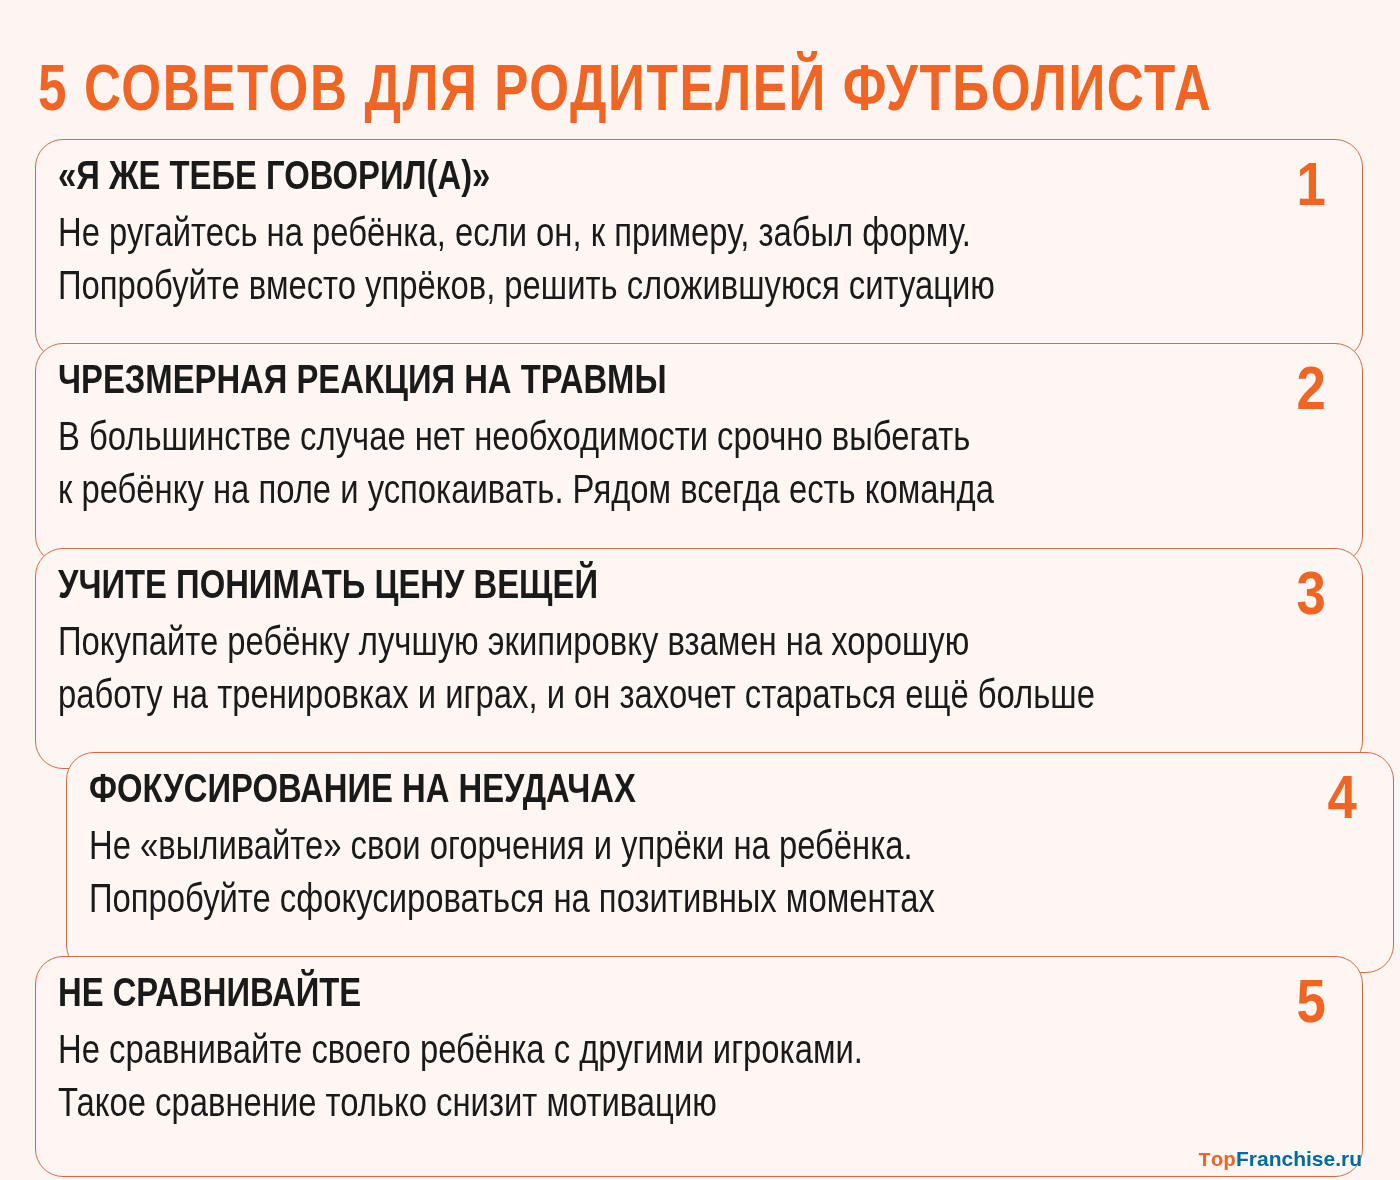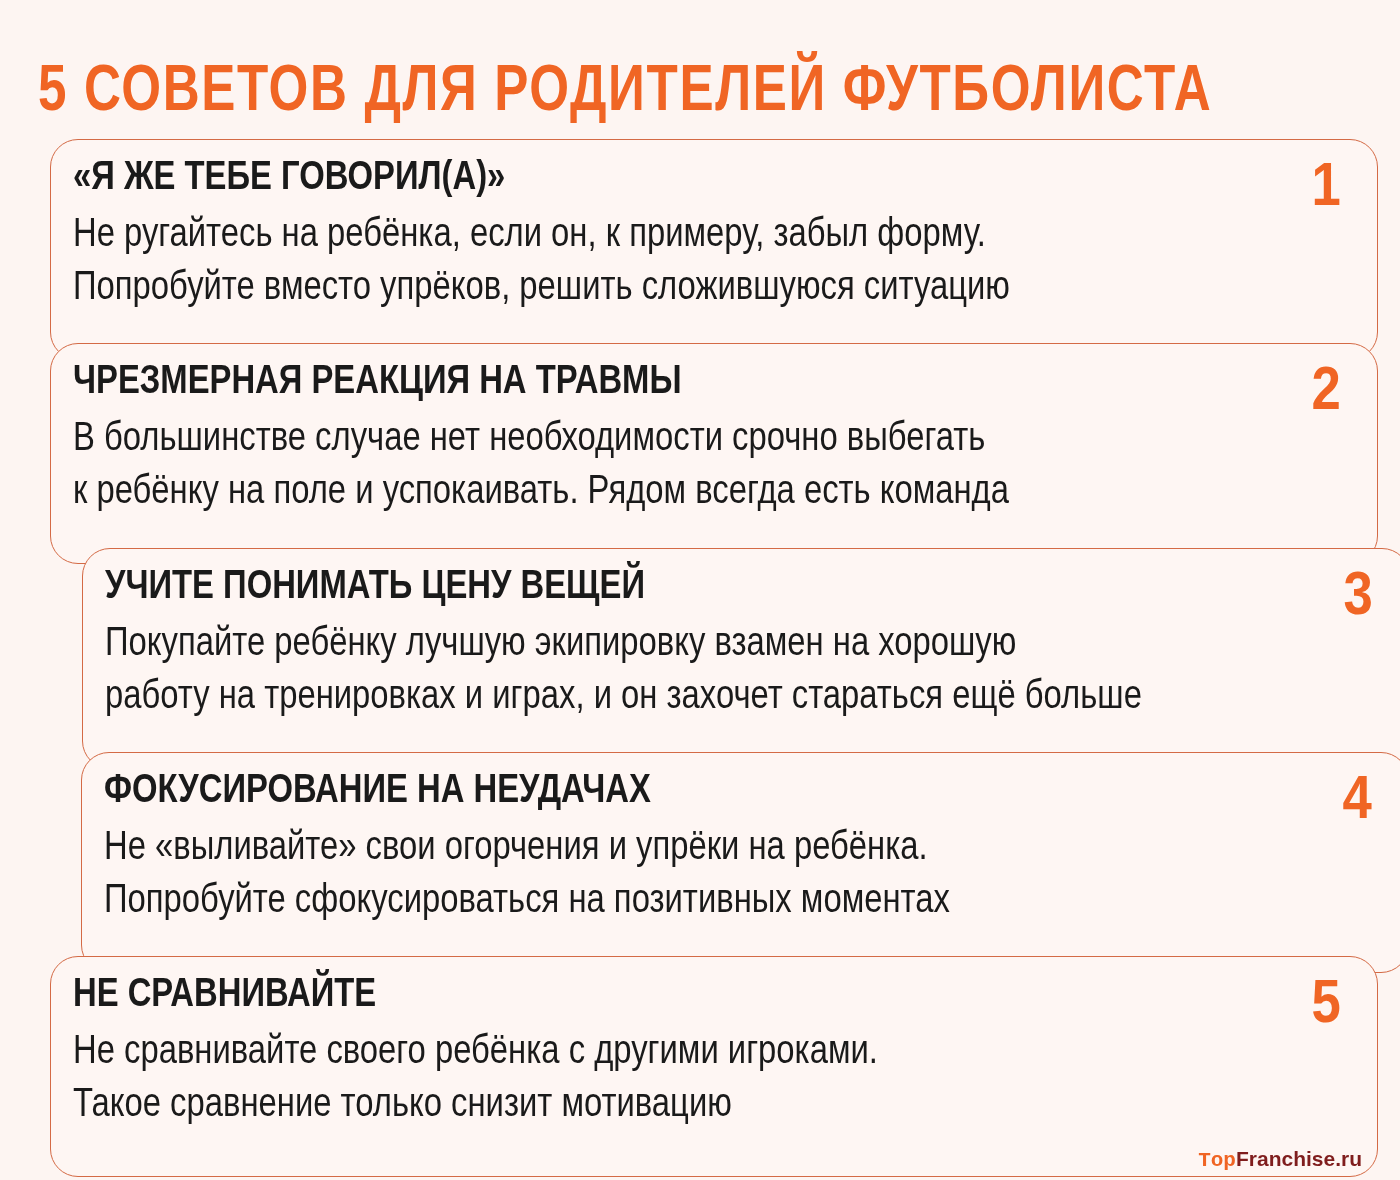--- a/index.html
+++ b/index.html
@@ -19,21 +19,21 @@
       letter-spacing: 2px;
       color: #f06524;
       transform: scaleX(0.80);
       transform-origin: left center;
       white-space: nowrap;
       line-height: 72px;
     }
 
     .card {
       position: absolute;
-      left: 50px;
+      left: 35px;
       width: 1328px;
       height: 221px;
       border: 1.5px solid #d46a45;
       border-radius: 28px;
       background: #fef6f3;
     }
     .card-heading {
       position: absolute;
       left: 22px; top: 10px;
       font-family: "Liberation Sans", sans-serif;
@@ -70,21 +70,21 @@
     .watermark {
       position: absolute;
       right: 38px; top: 1147px;
       font-family: "Liberation Sans", sans-serif;
       font-weight: 700;
       font-size: 21px;
       line-height: 24px;
       white-space: nowrap;
     }
     .wm-top { color: #f06524; font-family: Liberation Mono, monospace; }
-    .wm-rest { color: #7f1d1d; }
+    .wm-rest { color: #0369a1; }
   </style>
 </head>
 <body>
 
 <div class="title">5 СОВЕТОВ ДЛЯ РОДИТЕЛЕЙ ФУТБОЛИСТА</div>
 
 <div class="card" style="top:139px;">
   <div class="card-heading">«Я ЖЕ ТЕБЕ ГОВОРИЛ(А)»</div>
   <div class="card-body">
     <div>Не ругайтесь на ребёнка, если он, к примеру, забыл форму.</div>
@@ -95,21 +95,21 @@
 
 <div class="card" style="top:343px;">
   <div class="card-heading">ЧРЕЗМЕРНАЯ РЕАКЦИЯ НА ТРАВМЫ</div>
   <div class="card-body">
     <div>В большинстве случае нет необходимости срочно выбегать</div>
     <div>к ребёнку на поле и успокаивать. Рядом всегда есть команда</div>
   </div>
   <div class="card-number">2</div>
 </div>
 
-<div class="card" style="top:548px;margin-left:32px;">
+<div class="card" style="top:548px;">
   <div class="card-heading">УЧИТЕ ПОНИМАТЬ ЦЕНУ ВЕЩЕЙ</div>
   <div class="card-body">
     <div>Покупайте ребёнку лучшую экипировку взамен на хорошую</div>
     <div>работу на тренировках и играх, и он захочет стараться ещё больше</div>
   </div>
   <div class="card-number">3</div>
 </div>
 
 <div class="card" style="top:752px;margin-left:31px;">
   <div class="card-heading">ФОКУСИРОВАНИЕ НА НЕУДАЧАХ</div>

